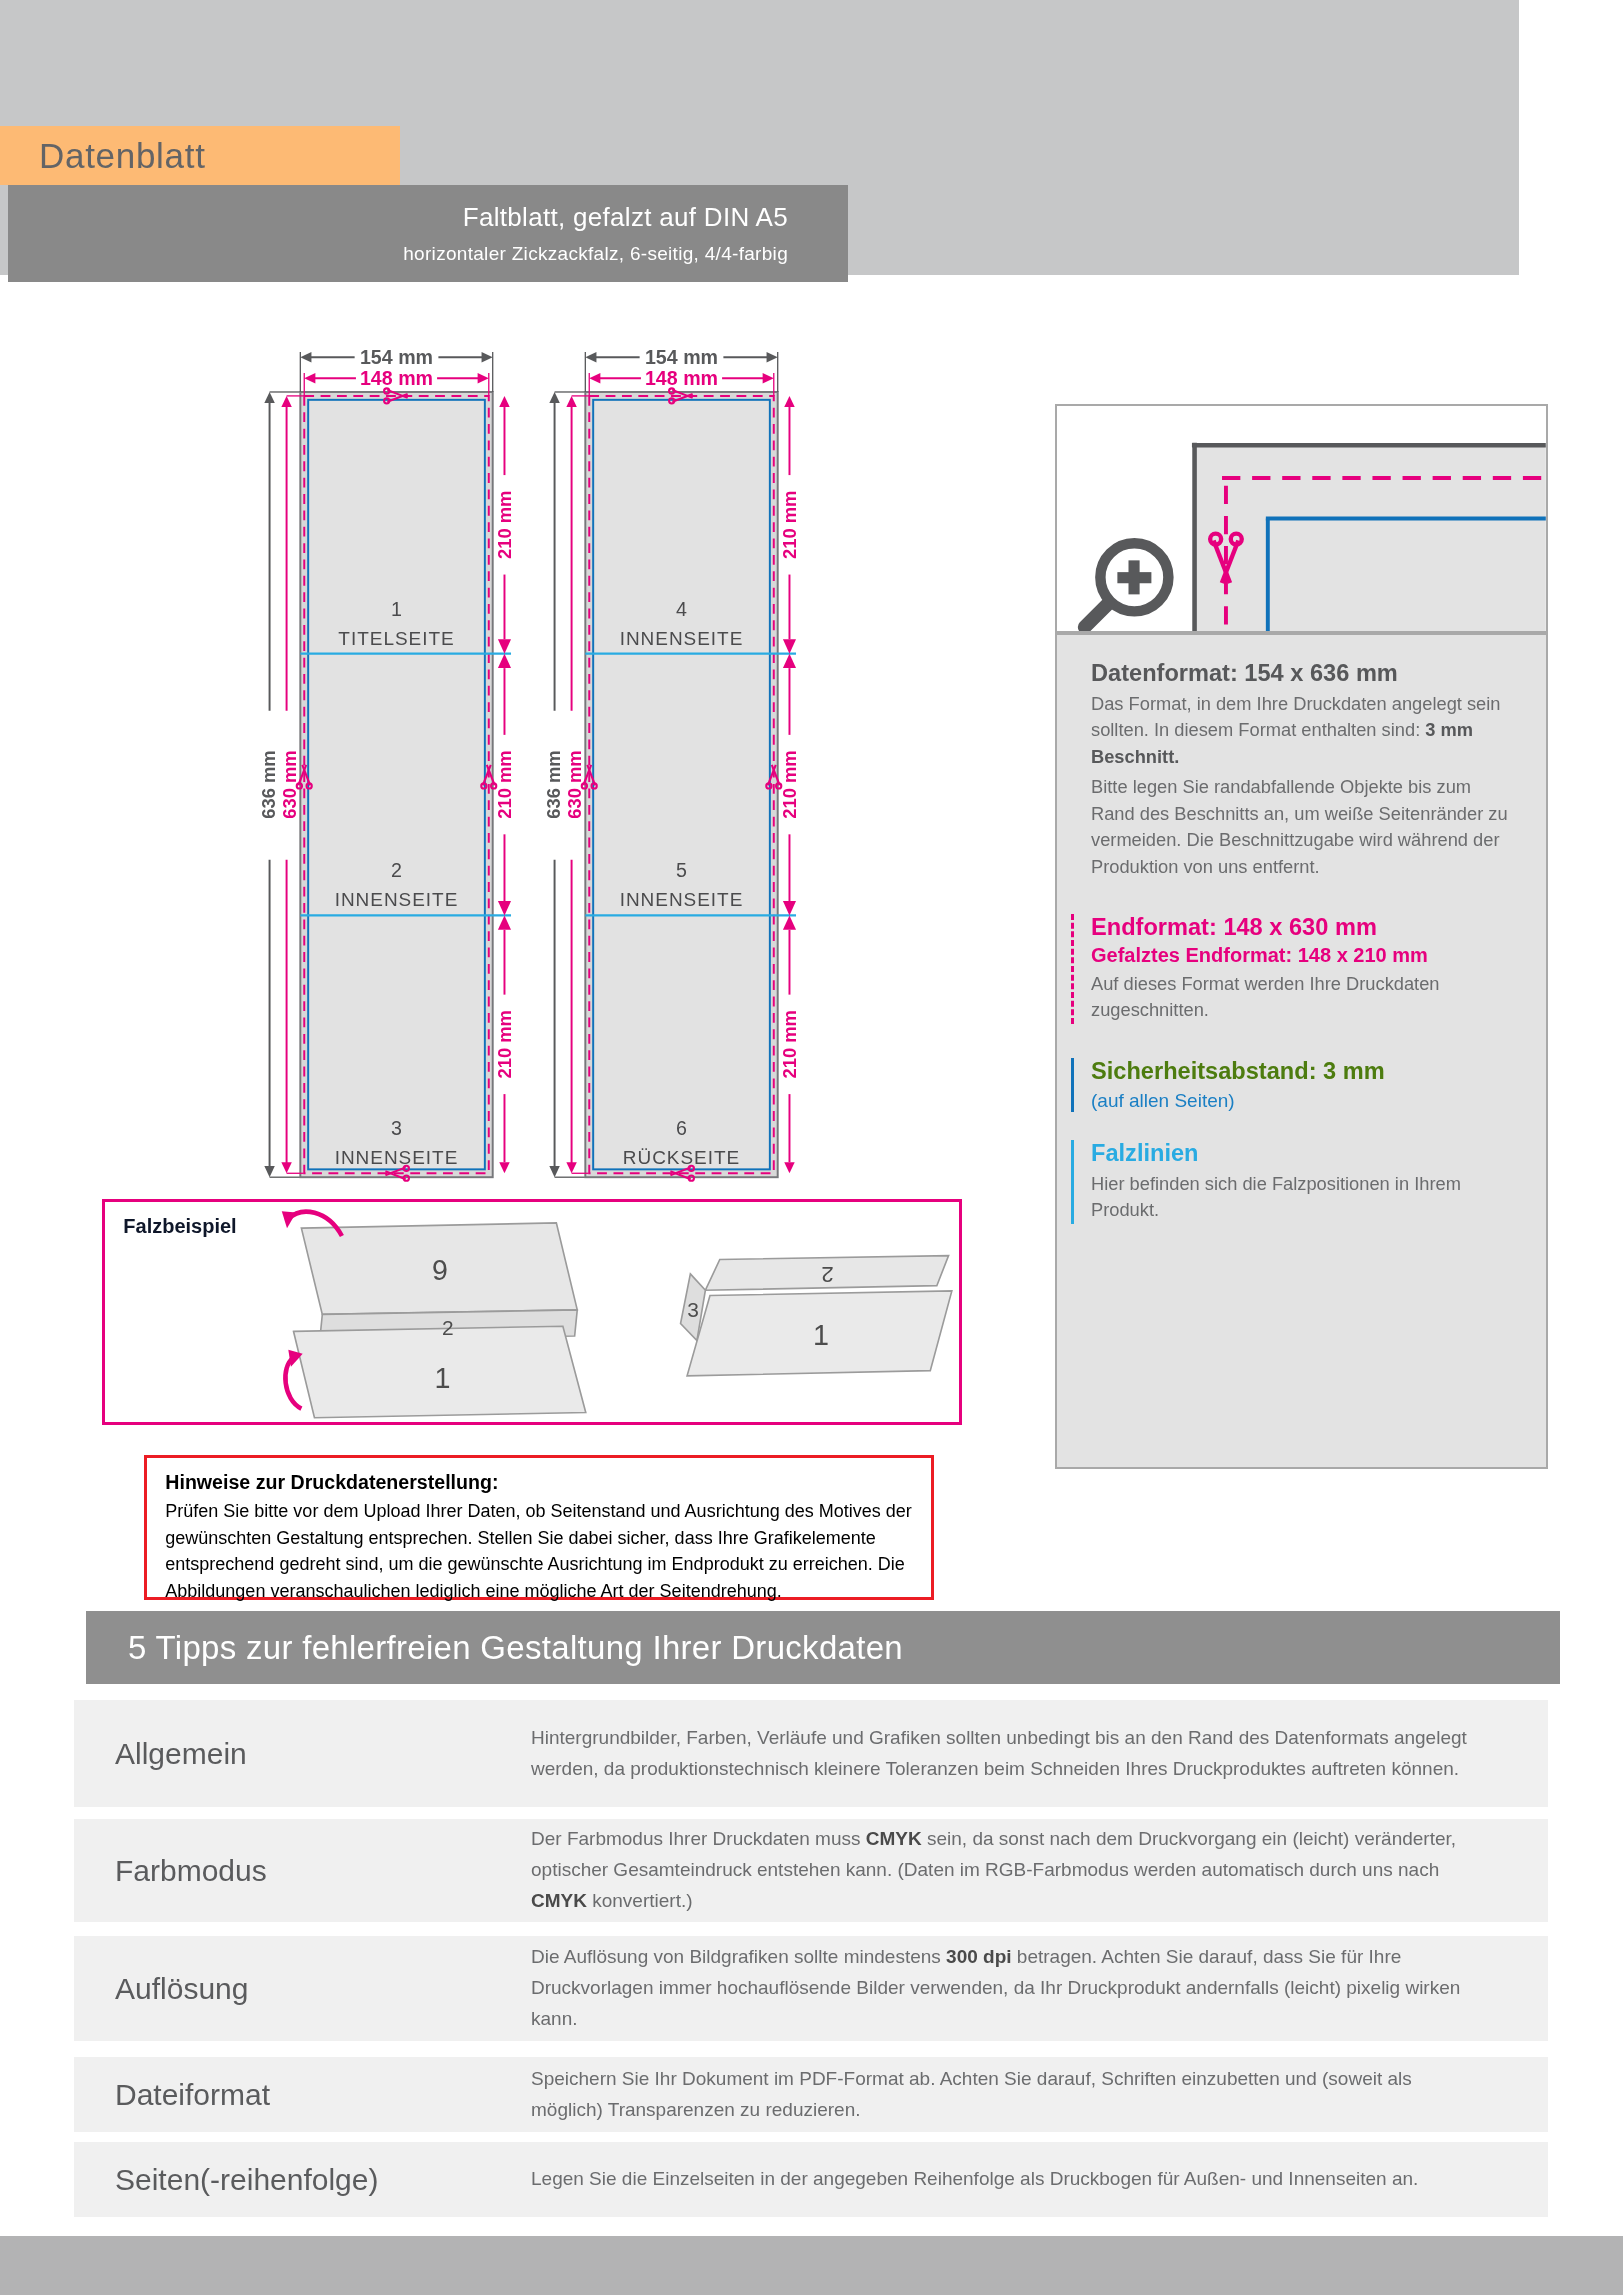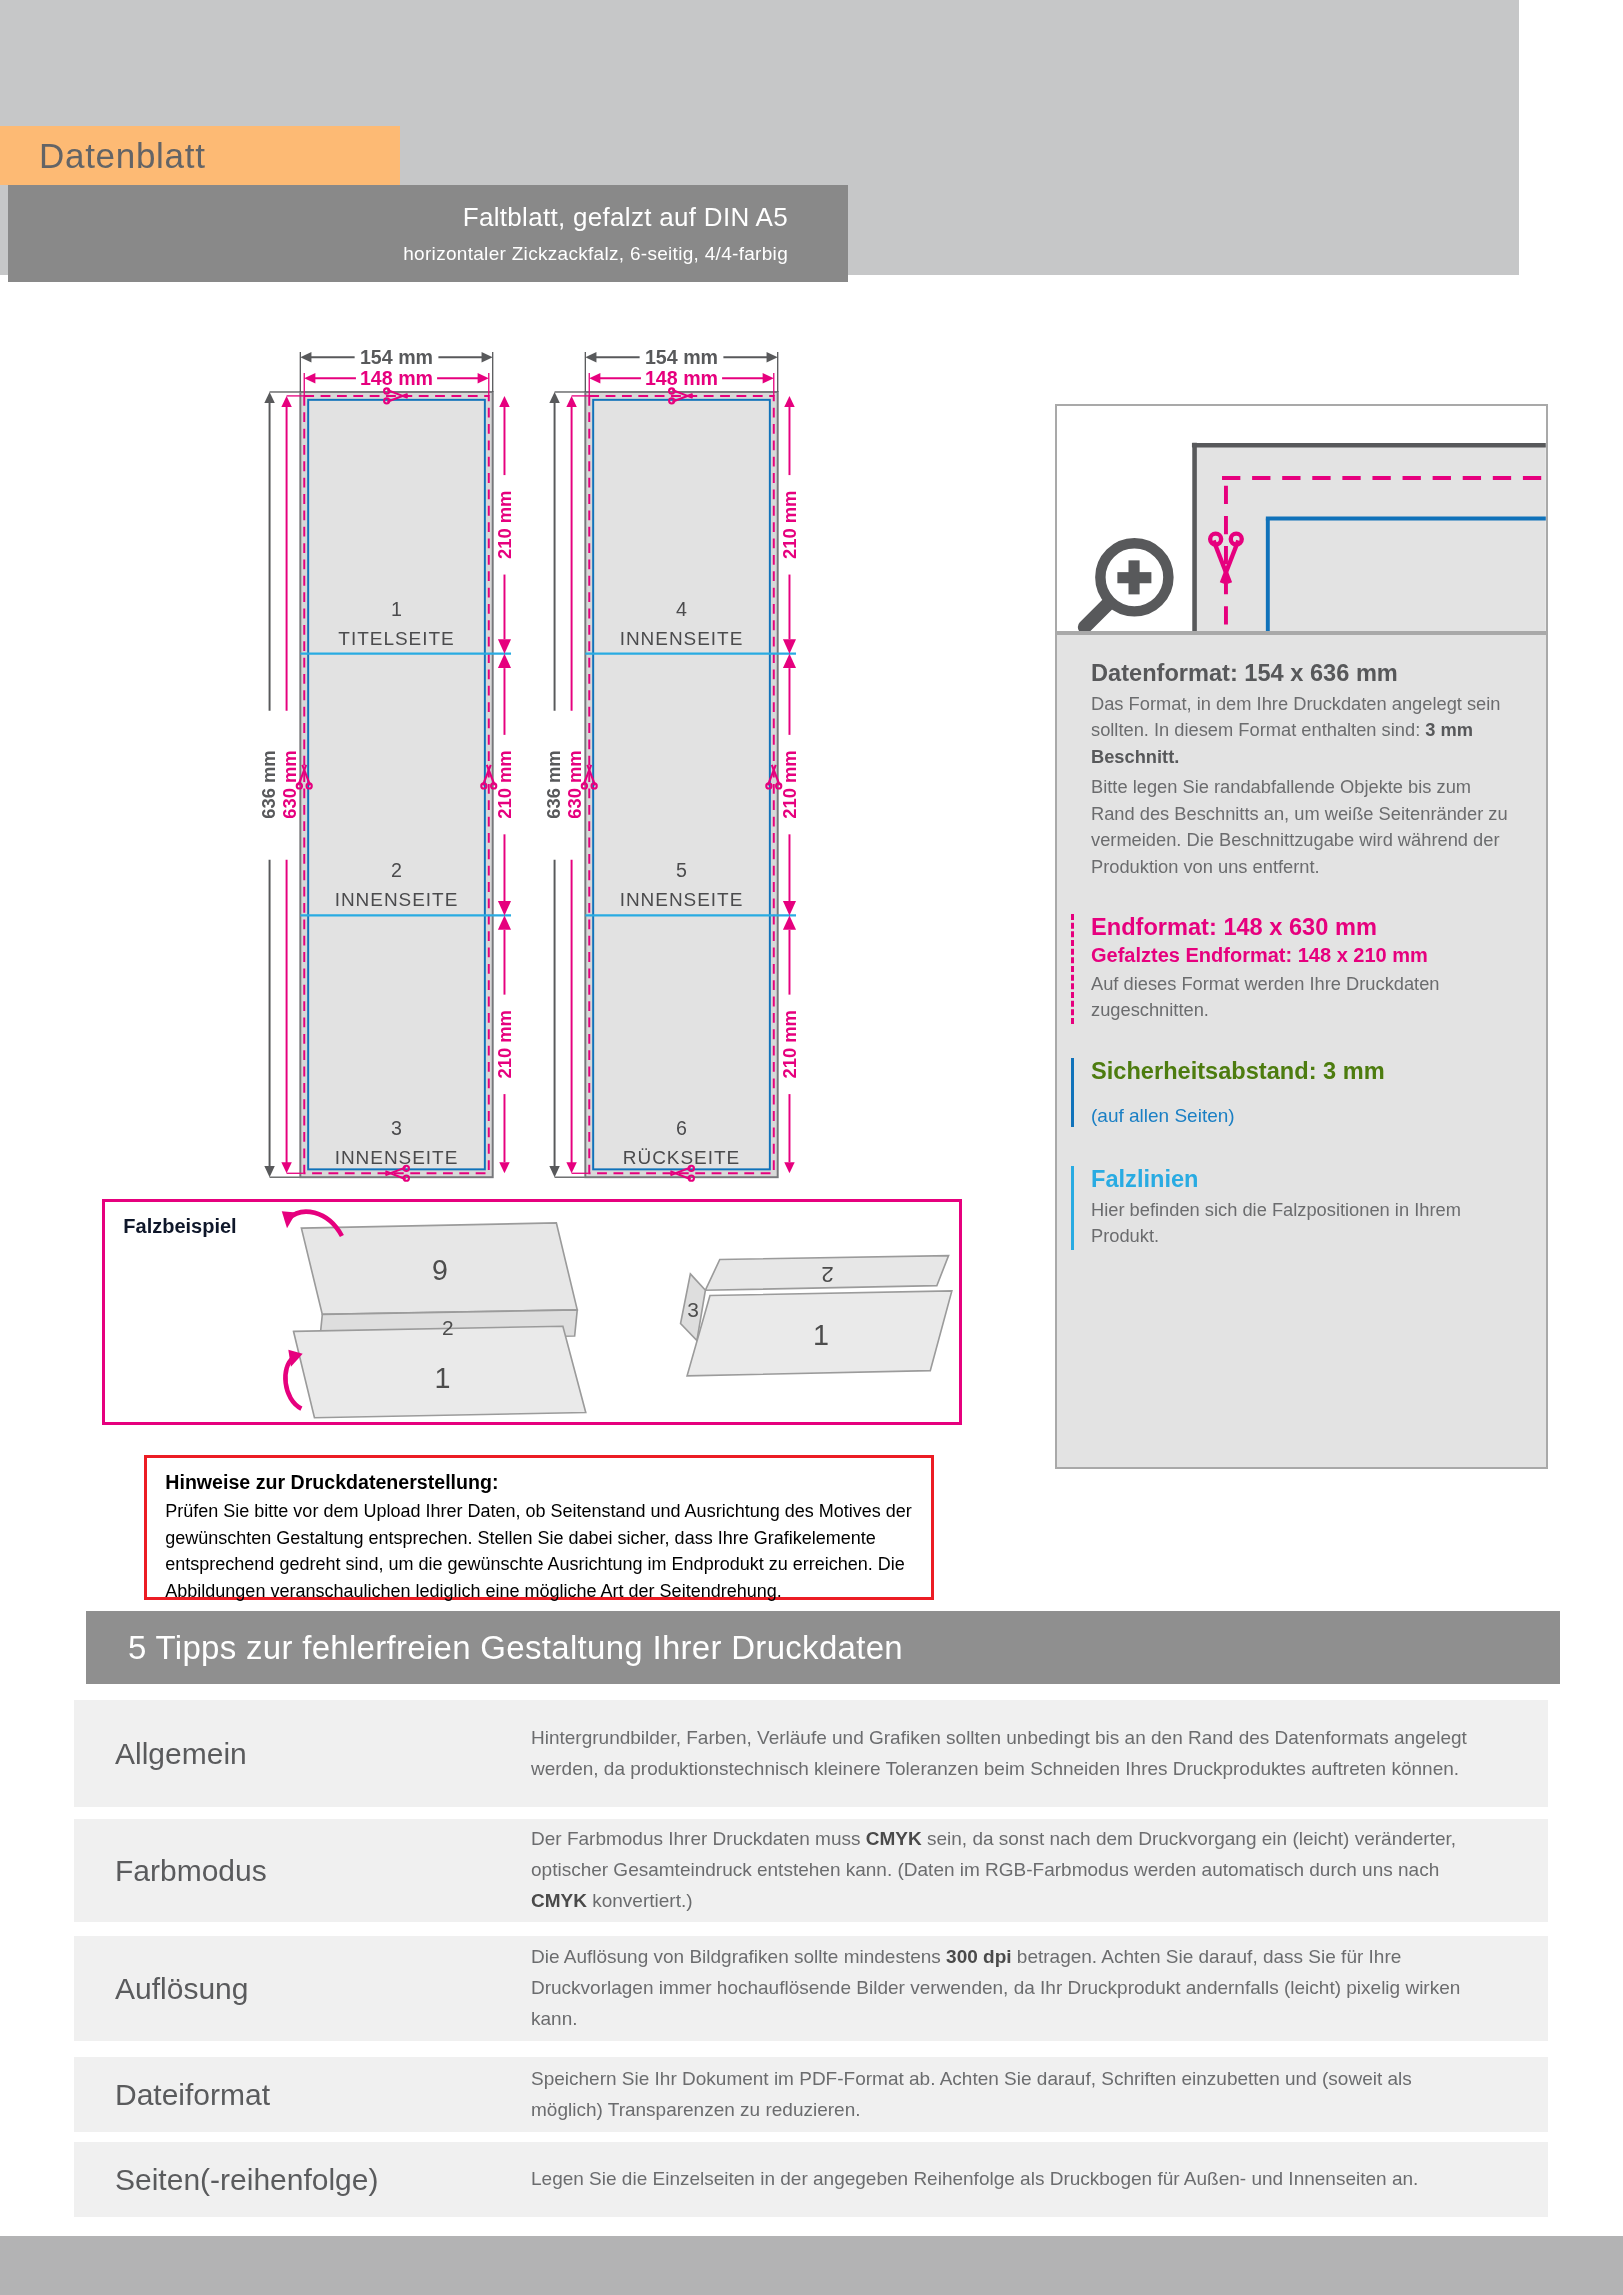--- a/index.html
+++ b/index.html
@@ -29,22 +29,22 @@
   .info-box{left:1055px;top:633px;width:493px;height:836px;background:#e3e3e3;
       border:2px solid #a9a9a9;box-sizing:border-box;padding:25px 27.5px 0 34px;}
   .info-box h3{margin:0;font-size:23.6px;color:#57585a;}
   .info-box p{margin:3.9px 0 0 0;font-size:18.3px;line-height:1.45;color:#6b6c6e;}
   .blk{margin-top:29px;}
   .blk-end{border-left:3.3px dashed #e6007e;padding-left:17px;margin-left:-20px;margin-top:34px;}
   .blk-end h3{color:#e6007e;}
   .blk-end .sub{font-size:20px;font-weight:bold;color:#e6007e;margin-top:2.6px;}
   .blk-safe{border-left:3.3px solid #1072ba;padding-left:17px;margin-left:-20px;margin-top:34px;}
   .blk-safe h3{color:#4d7c0f;}
-  .blk-safe .sub{font-size:19px;color:#1a7fc4;margin-top:20px;}
-  .blk-fold{border-left:3.3px solid #29abe2;padding-left:17px;margin-left:-20px;margin-top:39px;}
+  .blk-safe .sub{font-size:19px;color:#1a7fc4;margin-top:5px;}
+  .blk-fold{border-left:3.3px solid #29abe2;padding-left:17px;margin-left:-20px;margin-top:28px;}
   .blk-fold h3{color:#29abe2;}
 
   
   .hinweise{left:144px;top:1455px;width:790px;height:145px;background:#fff;
       border:3.3px solid #ec1c24;box-sizing:border-box;padding:13px 18.3px;color:#000;}
   .hinweise .t{font-size:19.6px;font-weight:bold;margin-bottom:3.9px;}
   .hinweise .b{font-size:18px;line-height:1.48;}
 
   
   .tips-header{left:86px;top:1611px;width:1474px;height:73px;background:#8f8f8f;

